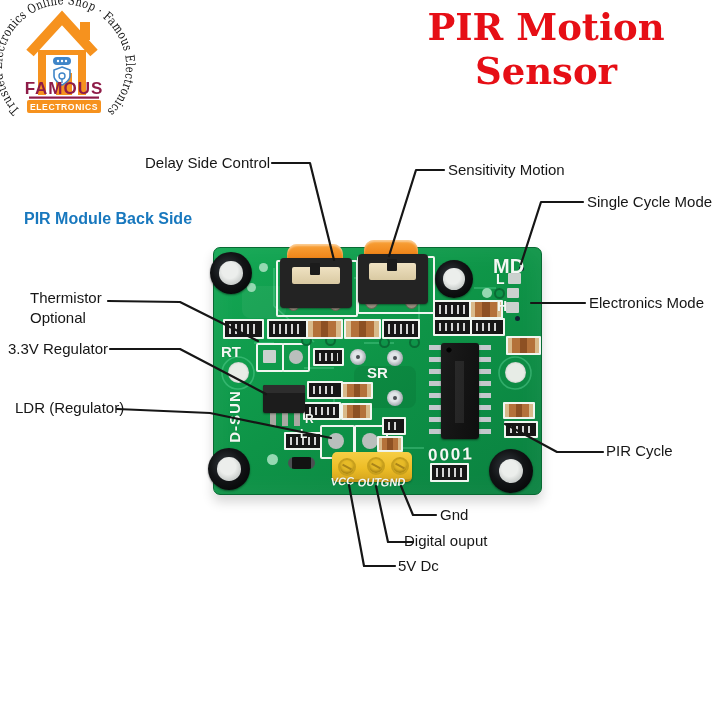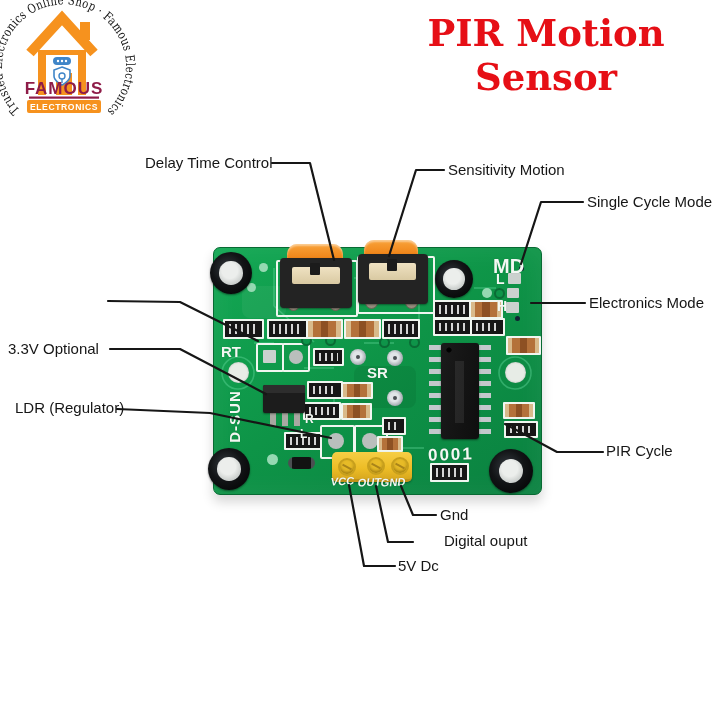--- a/index.html
+++ b/index.html
@@ -3,21 +3,21 @@
 <meta charset="utf-8">
 <style>
   html,body{margin:0;padding:0;background:#fff;}
   #stage{position:relative;width:720px;height:720px;background:#ffffff;overflow:hidden;
          font-family:"Liberation Sans",sans-serif;}
 
   
   .lbl{position:absolute;font-size:15px;line-height:16px;color:#161616;white-space:nowrap;z-index:60;}
   .lbl2{line-height:20px;}
   #page-title{position:absolute;left:374px;top:5px;width:344px;text-align:center;
-      font-family:"DejaVu Serif",serif;font-weight:bold;font-size:37px;letter-spacing:0px;z-index:6;margin-top:6px;}
+      font-family:"DejaVu Serif",serif;font-weight:bold;font-size:37px;letter-spacing:0px;z-index:6;}
   #module-label{position:absolute;left:24px;top:210px;font-size:16px;font-weight:bold;z-index:6;}
 
   
   #pcb{position:absolute;left:213px;top:247px;width:327px;height:246px;z-index:10;
        background:linear-gradient(145deg,#13a854 0%,#0e9447 48%,#0a8140 100%);
        border:1px solid #086a33;border-radius:7px;
        box-shadow:0 7px 12px rgba(0,0,0,.16), inset 0 0 30px rgba(255,255,255,.07);}
   .silk{position:absolute;color:#f3f8f3;font-weight:bold;white-space:nowrap;z-index:8;
         text-shadow:0 0 1px rgba(0,0,0,.25);}
   .ecap{position:absolute;border-radius:50%;z-index:6;
@@ -89,20 +89,21 @@
       <circle cx="62" cy="76" r="3" fill="none" stroke="#3f85c8" stroke-width="1.4"></circle>
       <line x1="62" y1="79" x2="62" y2="83" stroke="#3f85c8" stroke-width="1.4"></line>
     </g>
     <text x="64" y="94" text-anchor="middle" font-family="Liberation Sans, sans-serif" font-weight="bold" font-size="17" letter-spacing="1" fill="#8e1c48">FAMOUS</text>
     <rect x="29" y="96.5" width="70" height="2.2" fill="#8e1c48"></rect>
     <rect x="27" y="100" width="74" height="13" rx="2" fill="#f6921e"></rect>
     <text x="64" y="110" text-anchor="middle" font-family="Liberation Sans, sans-serif" font-weight="bold" font-size="8.6" letter-spacing="0.6" fill="#ffffff">ELECTRONICS</text>
   </svg>
 
   <div id="page-title" style="color:#e60f16;">PIR Motion Sensor</div>
+  <div id="module-label" style="color:#1878be;">PIR Module Back Side</div>
 
   <div id="pcb">
 
     <svg id="traces" width="327" height="246" viewBox="0 0 327 246">
       <g stroke="#5fd598" stroke-width="1.6" fill="none" opacity="0.45">
         <circle cx="24" cy="125" r="16"></circle>
           <circle cx="301" cy="125" r="16"></circle>
         <path d="M60,20 V58"></path>
           <path d="M60,58 L100,94"></path>
           <path d="M205,30 V84"></path>
@@ -282,24 +283,28 @@
       <polyline points="108,301 180,302 258,341"></polyline>
       <polyline points="110,349 180,349 266,394"></polyline>
       <polyline points="117,409 210,413 331,438"></polyline>
       <polyline points="603,452 557,452 505,424"></polyline>
       <polyline points="436,515 413,515 401,486"></polyline>
       <polyline points="413,542 388,542 376,486"></polyline>
       <polyline points="395,566 364,566 349,485"></polyline>
     </g>
   </svg>
 
-  <div class="lbl" style="left:145px;top:155px;">Delay Time Control</div>
+  <div class="lbl" style="left:145px;top:155px;">Delay Side Control</div>
   <div class="lbl" style="left:448px;top:162px;">Sensitivity Motion</div>
   <div class="lbl" style="left:587px;top:194px;">Single Cycle Mode</div>
   <div class="lbl" style="left:589px;top:295px;">Electronics Mode</div>
-  <div class="lbl" style="left:8px;top:341px;">3.3V Optional</div>
+  <div class="lbl lbl2" style="left:30px;top:288px;">
+    <div>Thermistor</div>
+    <div>Optional</div>
+  </div>
+  <div class="lbl" style="left:8px;top:341px;">3.3V Regulator</div>
   <div class="lbl" style="left:15px;top:400px;">LDR (Regulator)</div>
   <div class="lbl" style="left:606px;top:443px;">PIR Cycle</div>
   <div class="lbl" style="left:440px;top:507px;">Gnd</div>
-  <div class="lbl" style="left:444px;top:533px;text-align:center;">Digital ouput</div>
+  <div class="lbl" style="left:404px;top:533px;text-align:center;">Digital ouput</div>
   <div class="lbl" style="left:398px;top:558px;">5V Dc</div>
 
 </div>
 
 </body></html>

